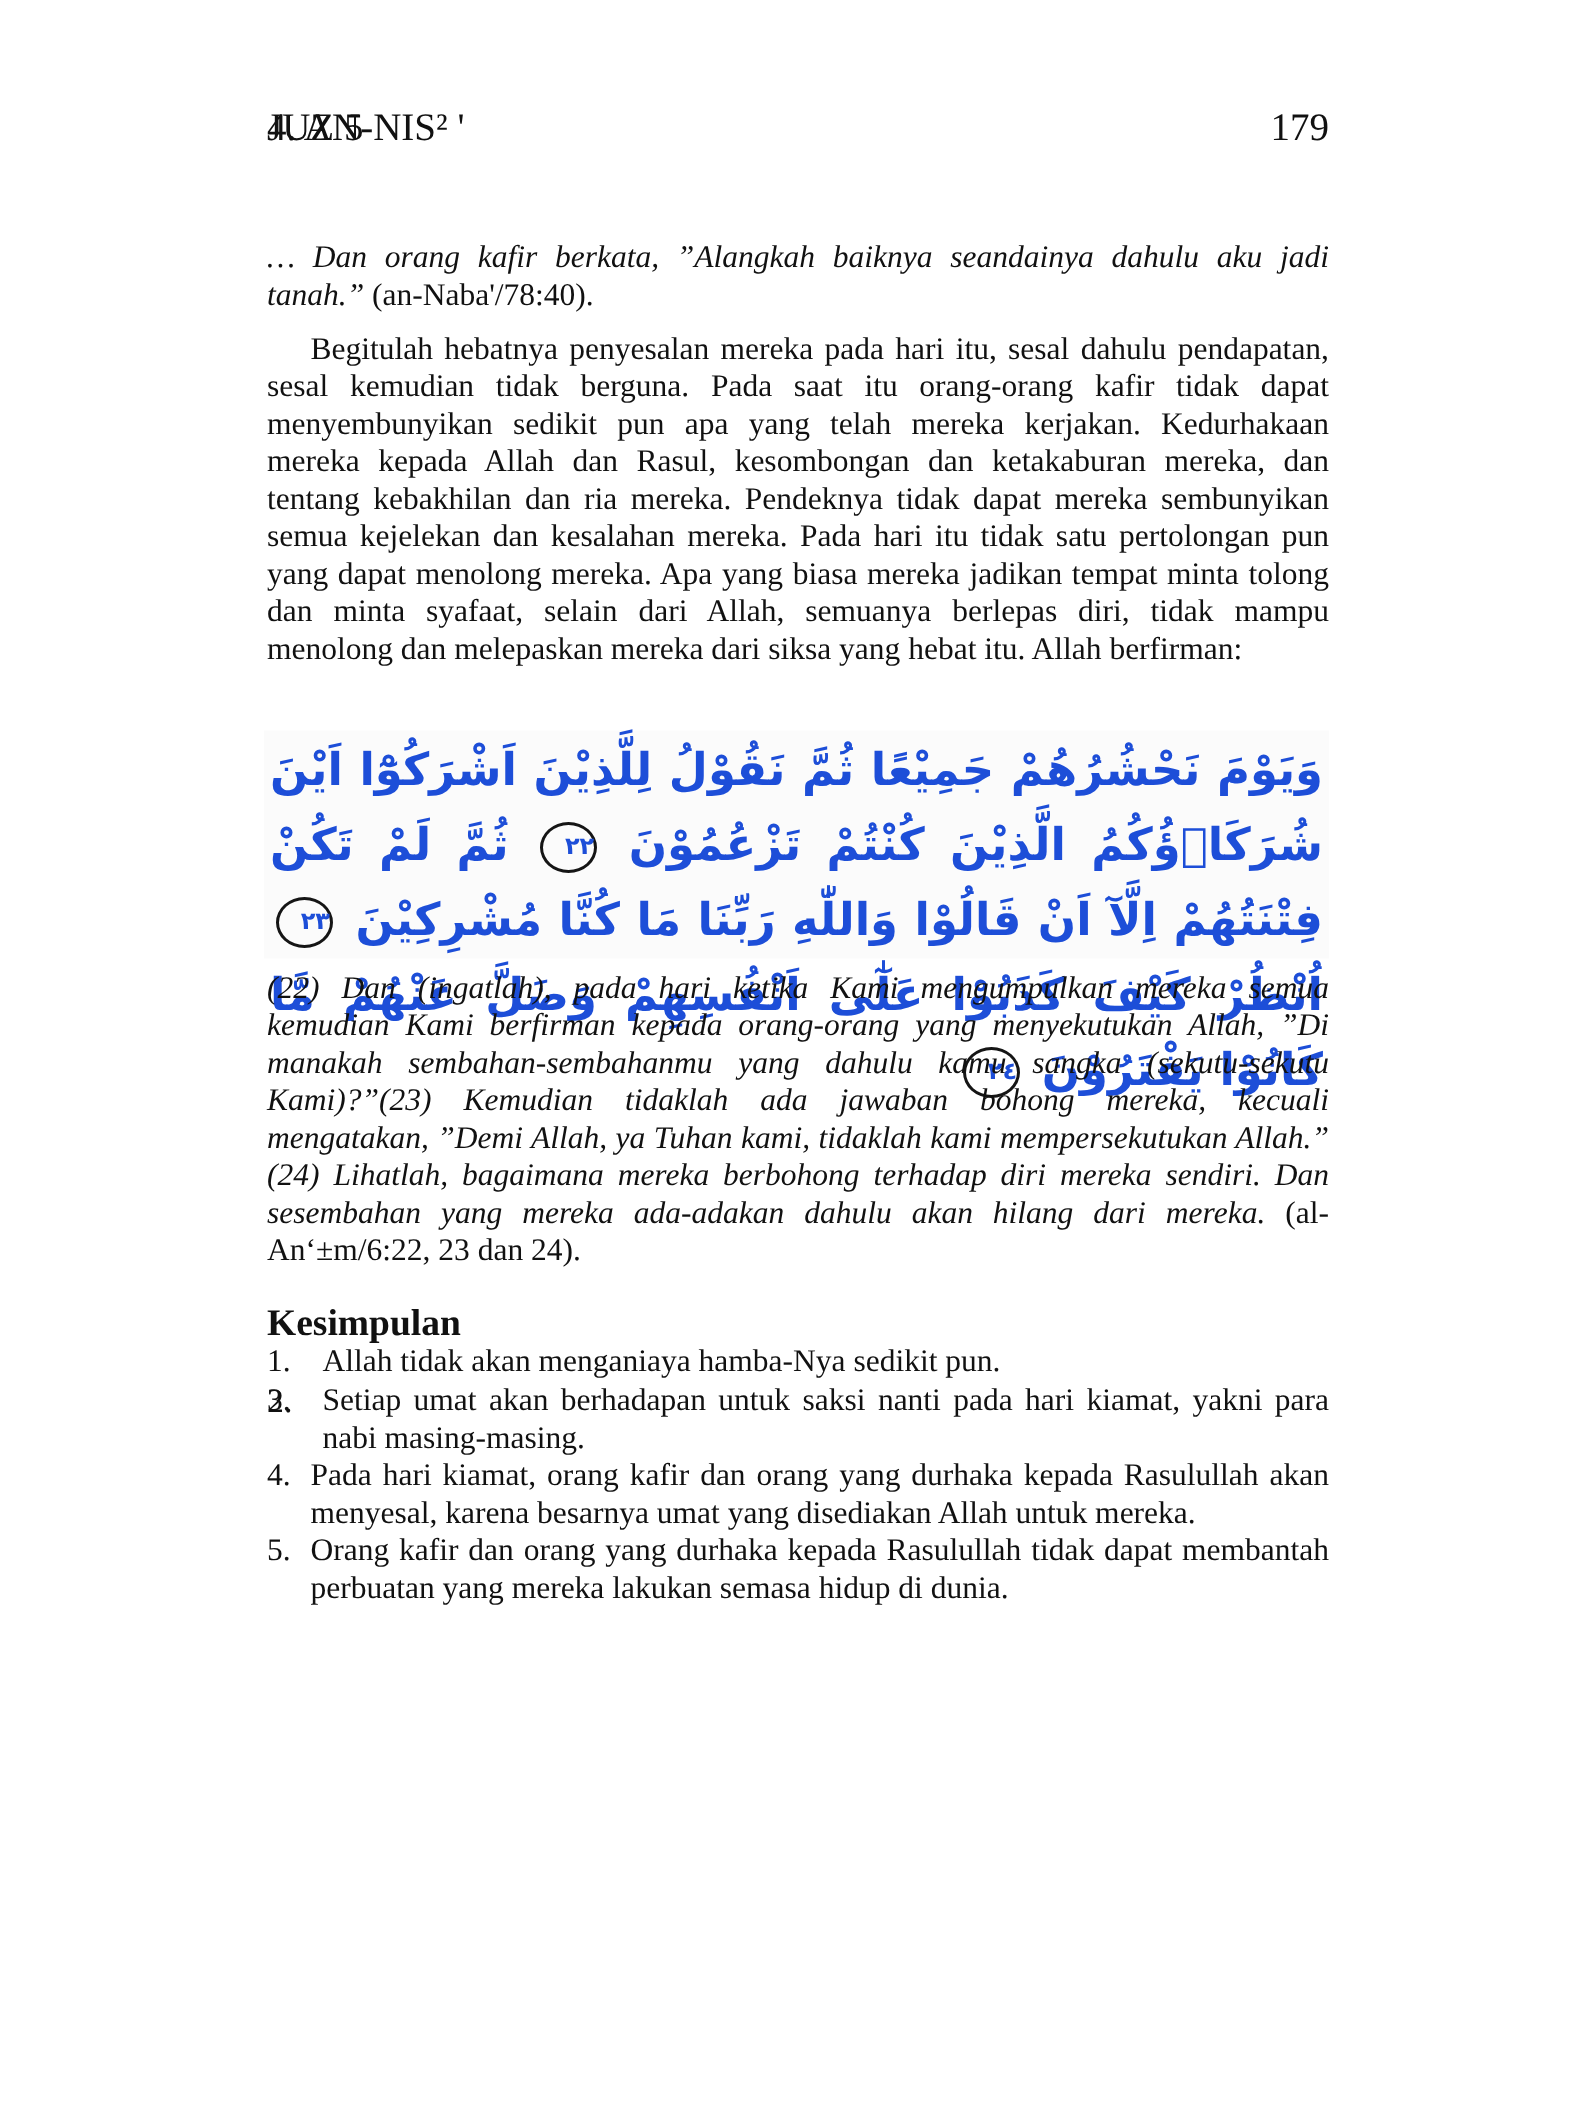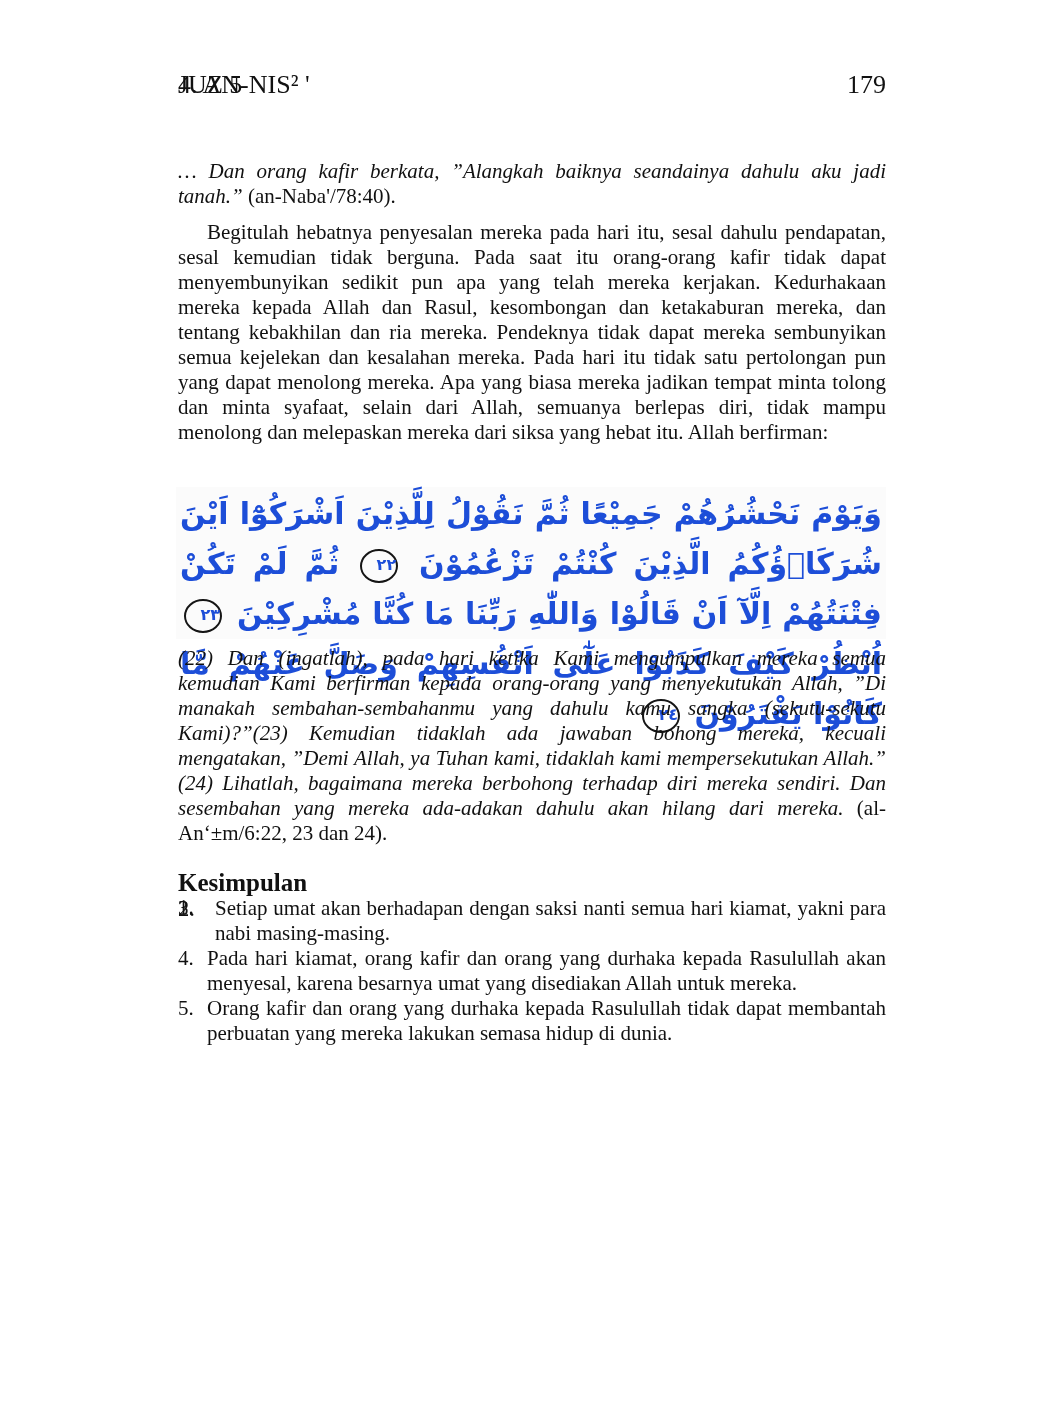--- a/index.html
+++ b/index.html
@@ -78,27 +78,28 @@
 
   <p class="translation">
     <span>(22) Dan (ingatlah), pada hari ketika Kami mengumpulkan mereka semua kemudian Kami berfirman kepada orang-orang yang menyekutukan Allah, ”Di manakah sembahan-sembahanmu yang dahulu kamu sangka (sekutu-sekutu Kami)?”(23) Kemudian tidaklah ada jawaban bohong mereka, kecuali mengatakan, ”Demi Allah, ya Tuhan kami, tidaklah kami mempersekutukan Allah.” (24) Lihatlah, bagaimana mereka berbohong terhadap diri mereka sendiri. Dan sesembahan yang mereka ada-adakan dahulu akan hilang dari mereka.</span><span class="ref">  (al-An‘±m/6:22, 23 dan 24).</span>
   </p>
 
   <div class="conclusion-title">Kesimpulan</div>
 
   <ol class="conclusion-list">
     <li class="li-a">
       <span class="num">1.</span>
+      <span>Allah tidak akan menganiaya hamba-Nya sedikit pun.</span>
     </li>
     <li class="li-a li-large">
       <span class="num">2.</span>
     </li>
     <li class="li-a gap-small">
       <span class="num">3.</span>
-      <span>Setiap umat akan berhadapan dengan saksi nanti semua hari kiamat, yakni para nabi masing-masing.</span>
+      <span>Setiap umat akan berhadapan untuk saksi nanti pada hari kiamat, yakni para nabi masing-masing.</span>
     </li>
     <li class="li-b">
       <span class="num">4.</span>
       <span>Pada hari kiamat, orang kafir dan orang yang durhaka kepada Rasulullah akan menyesal, karena besarnya umat yang disediakan Allah untuk mereka.</span>
     </li>
     <li class="li-b">
       <span class="num">5.</span>
       <span>Orang kafir dan orang yang durhaka kepada Rasulullah tidak dapat membantah perbuatan yang mereka lakukan semasa hidup di dunia.</span>
     </li>
   </ol>

